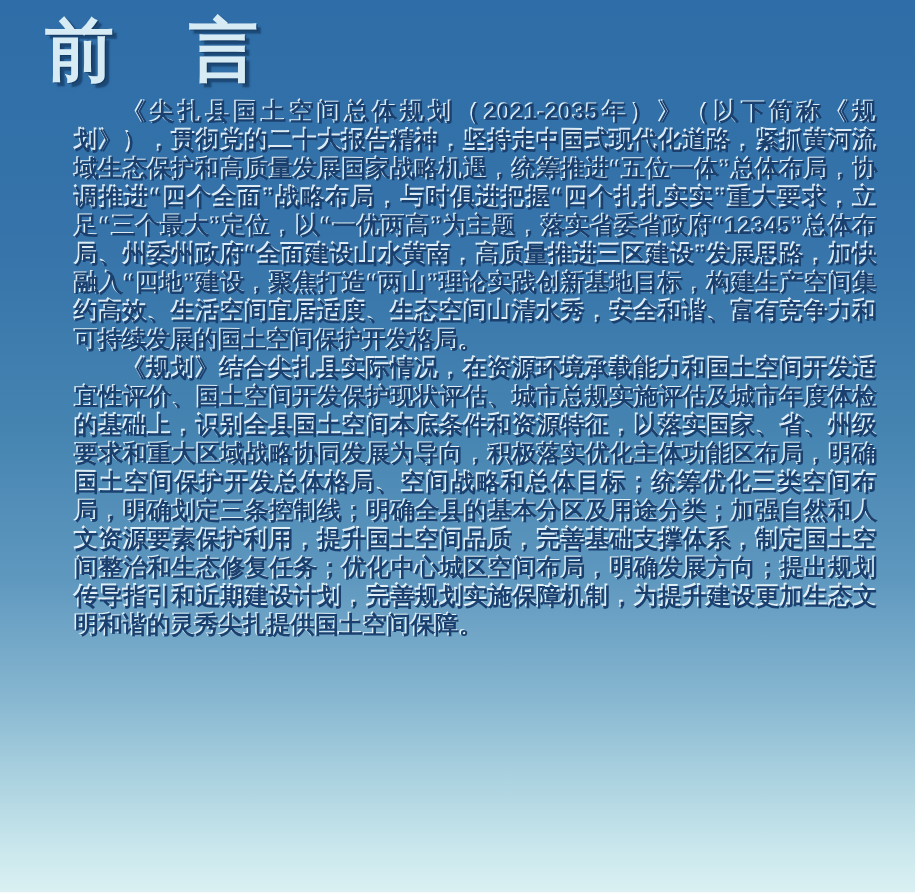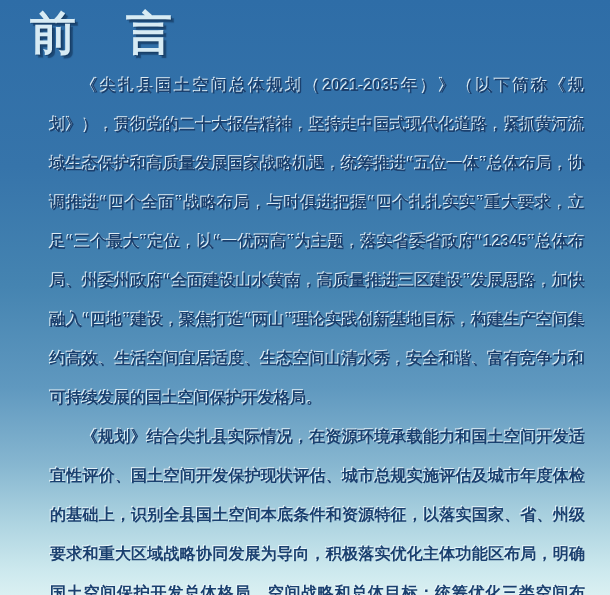--- a/index.html
+++ b/index.html
@@ -35,21 +35,21 @@
                  1px 1px 0 rgba(15, 47, 84, 0.5);
     white-space: pre;
   }
   .body-text {
     padding: 10px 25px 0 50px;
   }
   .body-text p {
     margin: 0;
     font-size: 16px;
     font-weight: bold;
-    line-height: 39px;
+    line-height: 19px;
     color: #1a406f;
     text-align: justify;
     text-indent: 2em;
     text-shadow: -1px -1px 0 rgba(236, 246, 251, 0.92);
     word-break: break-all;
   }
 </style>
 </head>
 <body>
 

